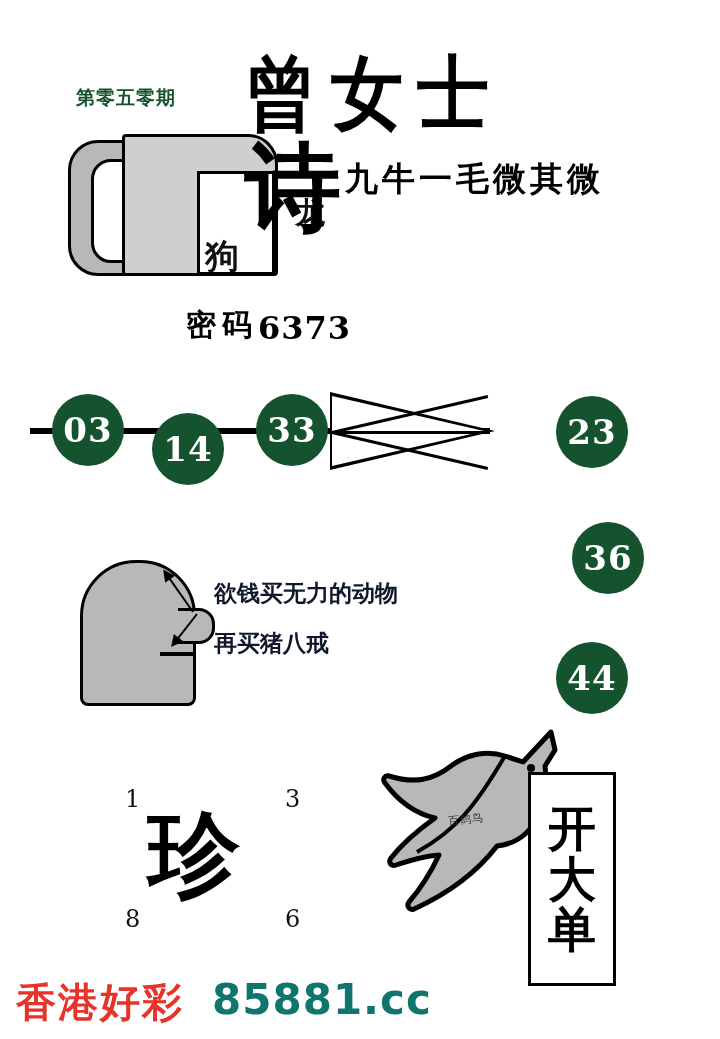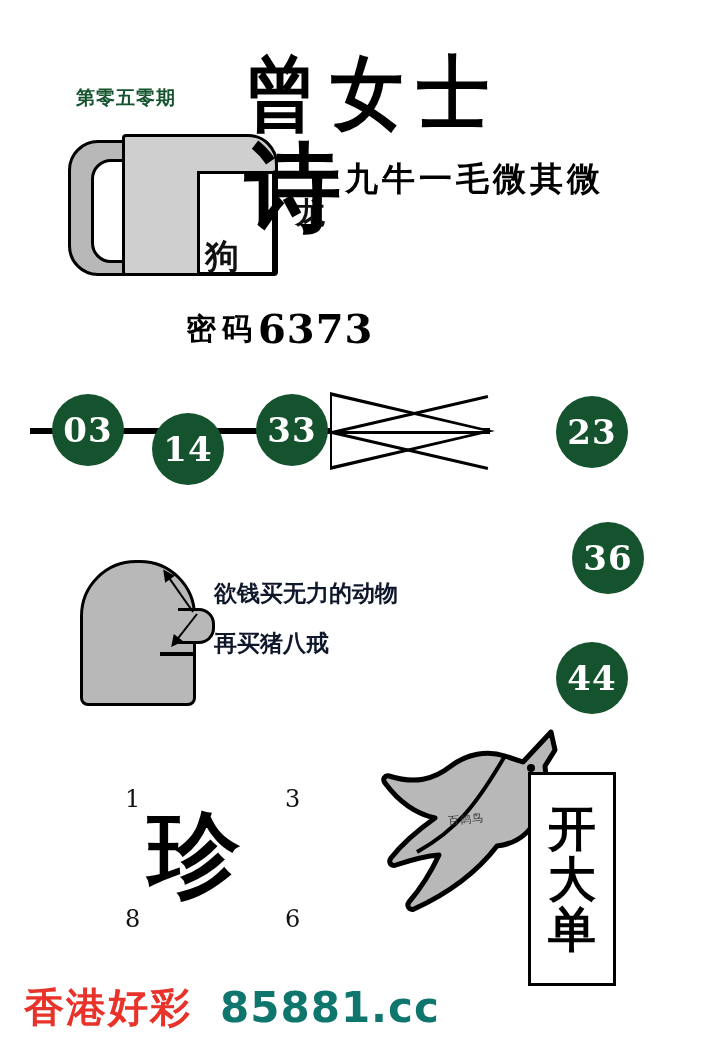--- a/index.html
+++ b/index.html
@@ -143,21 +143,21 @@
     font-family: "DejaVu Serif", serif;
     font-weight: 700;
     color: #000;
     white-space: nowrap;
   }
   .password-row .pw-label {
     font-size: 30px;
     letter-spacing: 6px;
   }
   .password-row .pw-value {
-    font-size: 40px;
+    font-size: 32px;
     letter-spacing: 1px;
     vertical-align: -4px;
   }
 
   
   .ball {
     position: absolute;
     width: 72px;
     height: 72px;
     border-radius: 50%;
@@ -358,22 +358,21 @@
   }
 
   
   .footer {
     position: absolute;
     left: 0;
     top: 975px;
     width: 720px;
     height: 64px;
     display: flex;
-    align-items: center;
-    padding-left: 24px;
+    padding-left: 16px;
     box-sizing: border-box;
   }
   .footer-brand {
     font-family: "DejaVu Serif", serif;
     font-size: 40px;
     font-weight: 700;
     color: #e8332a;
     letter-spacing: 2px;
     white-space: nowrap;
   }

